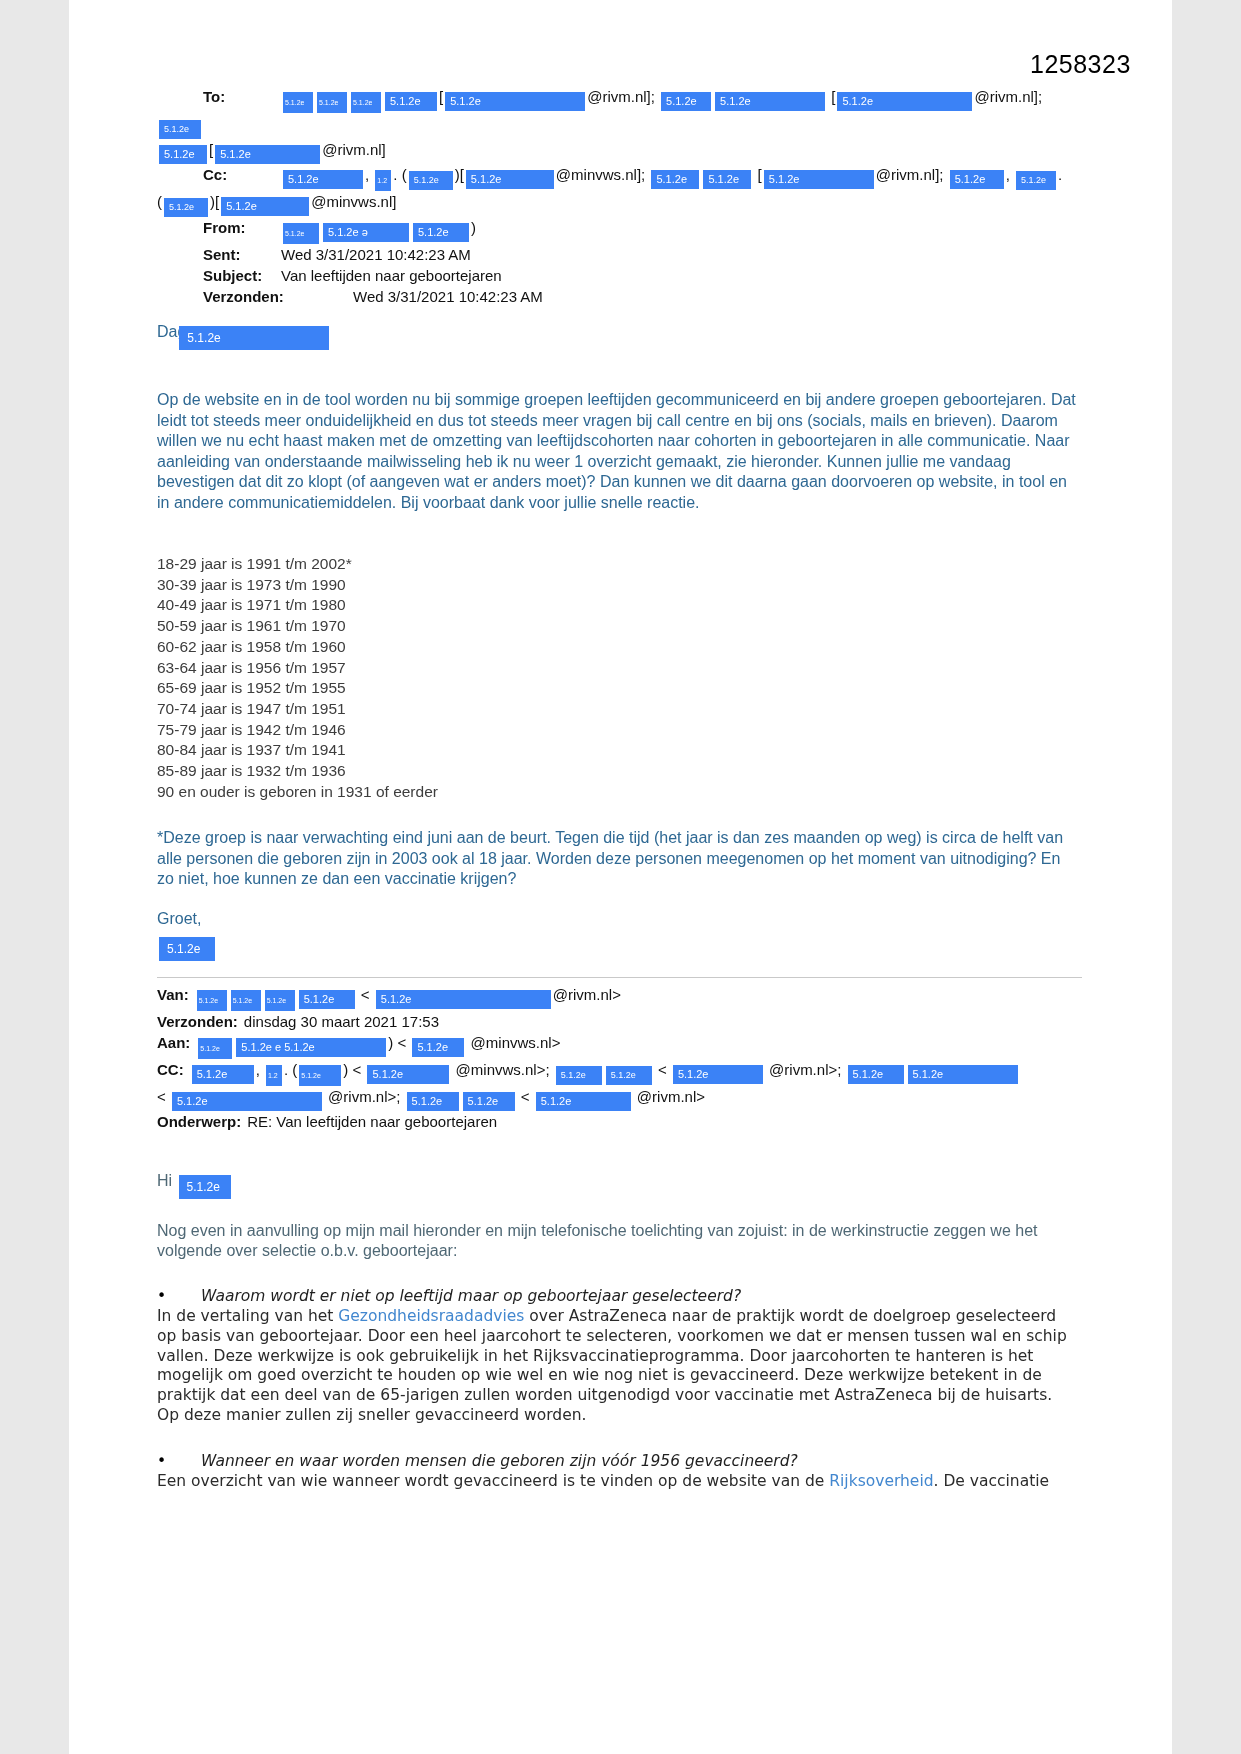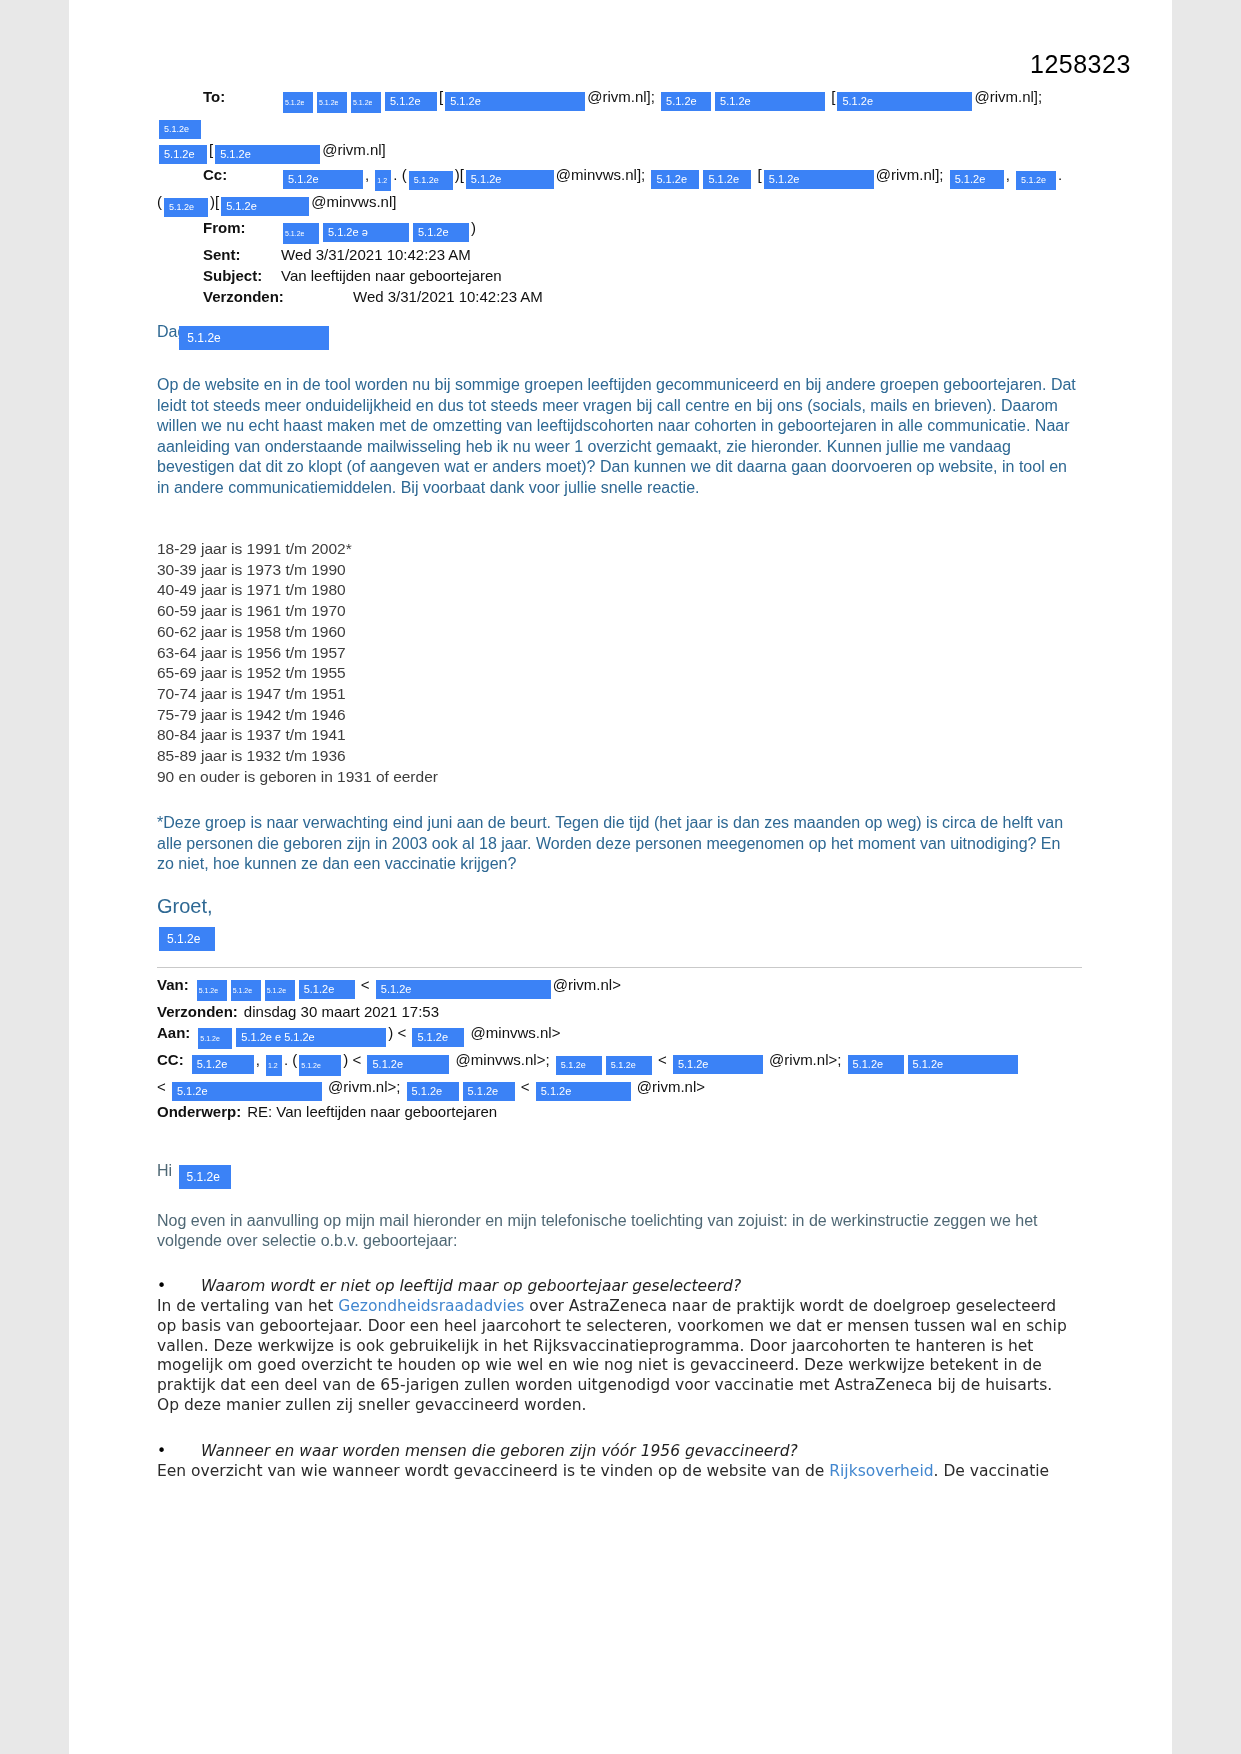--- a/index.html
+++ b/index.html
@@ -28,25 +28,25 @@
     vertical-align:-3px;min-width:40px;box-sizing:border-box;
     font-family:"Liberation Sans",sans-serif;
   }
   .redact.xs{font-size:7px;min-width:26px;padding:3px 2px;}
   .redact.sm{font-size:9px;min-width:34px;}
   .redact.lg{font-size:12px;line-height:18px;padding:3px 8px;vertical-align:-5px;}
 
   
   .blue{color:#2e6893;}
   .greeting1{font-size:16px;margin-top:16px;}
-  .para1{font-size:16px;line-height:20.5px;margin-top:25px;width:922px;text-align:justify;text-justify:inter-word;}
+  .para1{font-size:16px;line-height:20.5px;margin-top:40px;width:922px;text-align:justify;text-justify:inter-word;}
   .para1.nojust{text-align:left;}
   .age-list{margin-top:41px;font-size:15.5px;line-height:20.7px;color:#3d3d3d;}
   .footnote{margin-top:26px;}
-  .closing{margin-top:20px;font-size:20px;}
+  .closing{margin-top:20px;font-size:16px;}
   .sigline{margin-top:6px;}
 
   .sep{border:none;border-top:1px solid #c9c9c9;margin:16px 0 6px 0;width:925px;}
 
   
   .gray2{color:#4f6875;}
   .greeting2{font-size:16px;margin-top:40px;}
   .para2{font-size:16px;line-height:20px;margin-top:22px;width:922px;}
   .bullet-q{
     margin-top:26px;font-size:15.5px;color:#1f1f1f;
@@ -93,21 +93,21 @@
     <div class="greeting1 blue">
       <span>Dag</span><span class="redact lg" style="min-width:150px;margin-left:-7px;">5.1.2e</span>
     </div>
 
     <div class="para1 nojust blue">Op de website en in de tool worden nu bij sommige groepen leeftijden gecommuniceerd en bij andere groepen geboortejaren. Dat leidt tot steeds meer onduidelijkheid en dus tot steeds meer vragen bij call centre en bij ons (socials, mails en brieven). Daarom willen we nu echt haast maken met de omzetting van leeftijdscohorten naar cohorten in geboortejaren in alle communicatie. Naar aanleiding van onderstaande mailwisseling heb ik nu weer 1 overzicht gemaakt, zie hieronder. Kunnen jullie me vandaag bevestigen dat dit zo klopt (of aangeven wat er anders moet)? Dan kunnen we dit daarna gaan doorvoeren op website, in tool en in andere communicatiemiddelen. Bij voorbaat dank voor jullie snelle reactie.</div>
 
     <div class="age-list">
         <div class="age-line">18-29 jaar is 1991 t/m 2002*</div>
         <div class="age-line">30-39 jaar is 1973 t/m 1990</div>
         <div class="age-line">40-49 jaar is 1971 t/m 1980</div>
-        <div class="age-line">60-59 jaar is 1961 t/m 1970</div>
+        <div class="age-line">50-59 jaar is 1961 t/m 1970</div>
         <div class="age-line">60-62 jaar is 1958 t/m 1960</div>
         <div class="age-line">63-64 jaar is 1956 t/m 1957</div>
         <div class="age-line">65-69 jaar is 1952 t/m 1955</div>
         <div class="age-line">70-74 jaar is 1947 t/m 1951</div>
         <div class="age-line">75-79 jaar is 1942 t/m 1946</div>
         <div class="age-line">80-84 jaar is 1937 t/m 1941</div>
         <div class="age-line">85-89 jaar is 1932 t/m 1936</div>
         <div class="age-line">90 en ouder is geboren in 1931 of eerder</div>
       </div>
 

